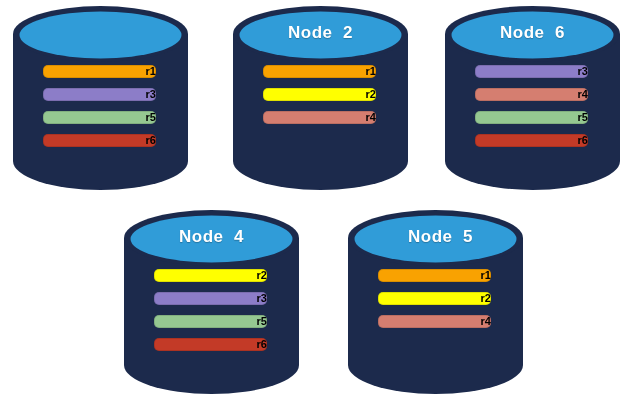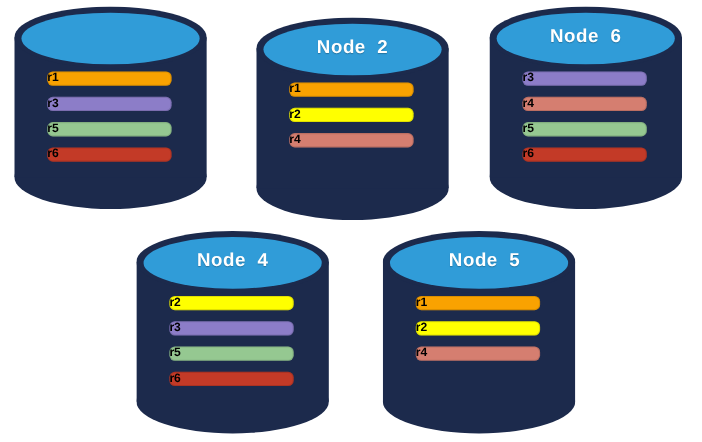--- a/index.html
+++ b/index.html
@@ -34,21 +34,21 @@
   }
   .bars {
     position: absolute;
     top: 59px; left: 30px;
     width: 113px;
   }
   .bar {
     height: 13px;
     border-radius: 5px;
     margin-bottom: 10px;
-    text-align: left;
+    text-align: right;
     color: #000000;
     font-weight: bold;
     font-size: 11px;
     line-height: 13px;
     box-shadow: inset 0 0 0 1px rgba(0,0,0,0.12);
   }
 </style>
 </head>
 <body style="--title-color: #FFFFFF;">
 
@@ -62,21 +62,21 @@
         <ellipse class="top-fill" cx="87.5" cy="29" rx="81" ry="23.5" fill="#309CD8"></ellipse>
       </svg>
       <div class="bars">
         <div class="bar" style="background: rgb(249, 162, 1); color: rgb(0, 0, 0);">r1</div>
         <div class="bar" style="background: rgb(140, 125, 200); color: rgb(0, 0, 0);">r3</div>
         <div class="bar" style="background: rgb(149, 200, 145); color: rgb(0, 0, 0);">r5</div>
         <div class="bar" style="background: rgb(195, 58, 39); color: rgb(0, 0, 0);">r6</div>
       </div>
     </div>
 
-    <div class="node" style="left: 233px; top: 16px; text-decoration: underline;">
+    <div class="node" style="left: 233px; top: 6px; text-decoration: underline;">
       <svg class="cyl" viewBox="0 0 175 186" aria-hidden="true">
         <ellipse class="body-fill" cx="87.5" cy="155" rx="87.5" ry="29" fill="#1C2A4C"></ellipse>
         <rect class="body-fill" x="0" y="28" width="175" height="127" fill="#1C2A4C"></rect>
         <ellipse class="body-fill" cx="87.5" cy="28" rx="87.5" ry="28" fill="#1C2A4C"></ellipse>
         <ellipse class="top-fill" cx="87.5" cy="29" rx="81" ry="23.5" fill="#309CD8"></ellipse>
       </svg>
       <div class="node-title">Node  2</div>
       <div class="bars">
         <div class="bar" style="background: rgb(249, 162, 1); color: rgb(0, 0, 0);">r1</div>
         <div class="bar" style="background: rgb(255, 255, 0); color: rgb(0, 0, 0);">r2</div>

